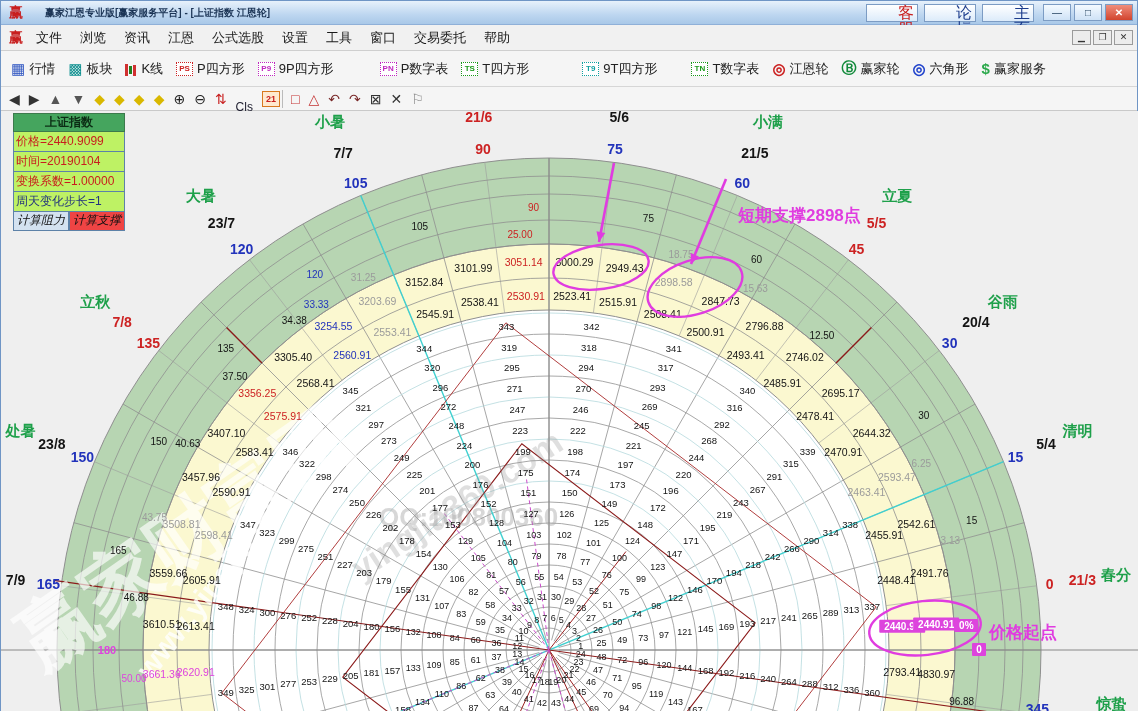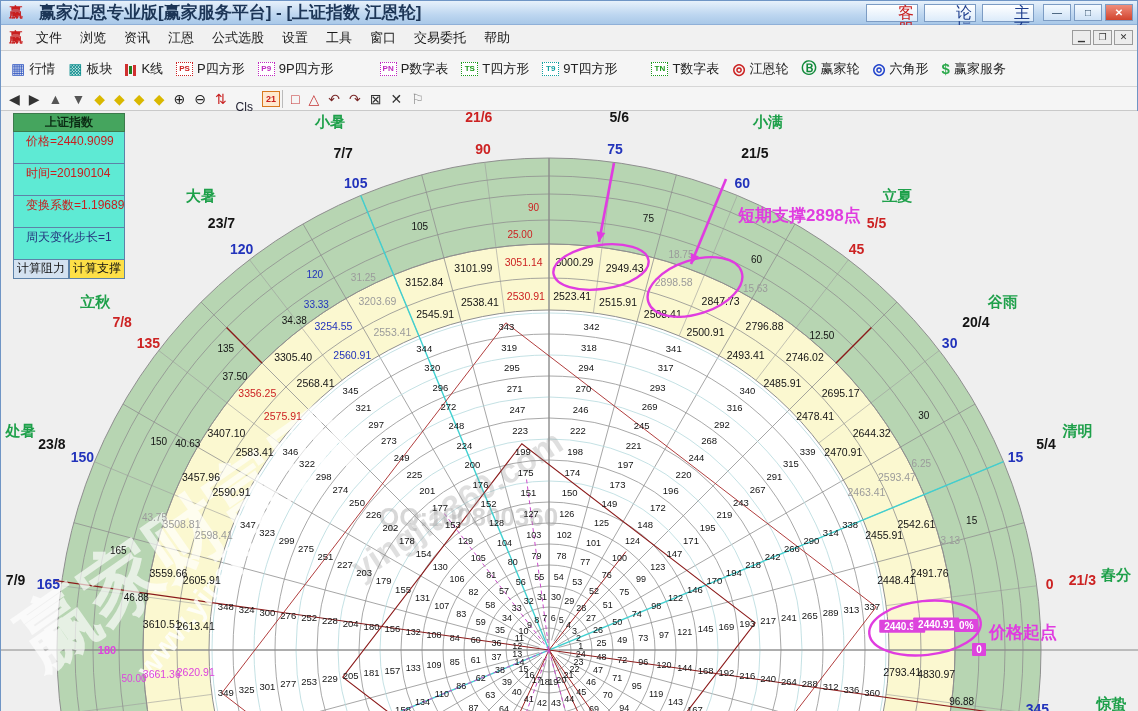--- a/index.html
+++ b/index.html
@@ -5,21 +5,21 @@
   * { margin:0; padding:0; box-sizing:border-box; }
   html,body { width:1138px; height:711px; overflow:hidden;
     font-family:"Liberation Sans", sans-serif; background:#efefef; }
   #app { position:relative; width:1138px; height:711px; border:1px solid #6f95c5; }
 
   
   #titlebar { position:absolute; top:0; left:0; right:0; height:24px;
     background:linear-gradient(#e7f1fb,#bdd6f0 60%,#a9c8e8);
     border-bottom:1px solid #8fb0d8; display:flex; align-items:center; padding:0 4px; }
   .logo { color:#c81e1e; font-weight:bold; font-size:14px; padding:0 4px; }
-  #title-text { font-size:17px; font-weight:bold; color:#1c3556; margin-left:12px; flex:0 1 auto; }
+  #title-text { font-size:10px; font-weight:bold; color:#1c3556; margin-left:18px; flex:0 1 auto; }
   #titlebar-spacer { flex:1; }
   .tb-btn { width:52px; height:18px; margin-right:6px; background:linear-gradient(#ffffff,#dcebfa);
     border:1px solid #7c9cc4; font-size:16px; text-align:center; line-height:16px; color:#1c3c8c;padding-left:28px; }
   .tb-btn.red { color:#c81e1e; }
   .winctl { width:28px; height:17px; margin-left:3px; border:1px solid #7c9cc4;
     background:linear-gradient(#f4faff,#cfe2f6); font-size:10px; line-height:15px;
     text-align:center; color:#23405e; }
   .winctl.close { background:linear-gradient(#ef8d7c,#d2442e); color:#fff; font-weight:bold; }
 
   
@@ -49,27 +49,27 @@
   .cls-txt { font-size:12px; color:#223;margin-top:16px; }
 
   
   #wheel-area { position:absolute; top:110px; left:0; width:1138px; height:601px; background:#efefef; }
   #wheel-svg { display:block; }
 
   
   #panel { position:absolute; top:112px; left:12px; width:112px; z-index:10; font-size:12px; }
   #panel-header { background:#45a55e; border:1px solid #3c7a4c; color:#0b2c14; font-weight:bold;
     text-align:center; height:19px; line-height:17px; }
-  .panel-row { background:#5eead4; border:1px solid #5d82a8; border-top:none; color:#c81e1e;
-    height:32px; line-height:18px; padding-left:12px; white-space:nowrap; overflow:hidden; }
+  .panel-row { background:#bef264; border:1px solid #5d82a8; border-top:none; color:#c81e1e;
+    height:20px; line-height:18px; padding-left:2px; white-space:nowrap; overflow:hidden; }
   .panel-row.alt { color:#24357d; }
-  #panel-btns { display:flex; }
+  #panel-btns { display:flex;font-style:italic; }
   .panel-btn { flex:1; height:19px; font-size:12px; text-align:center; line-height:17px;
     border:1px solid #5d82a8; border-top:none; background:#d4e2f0; color:#111; }
-  .panel-btn.green { background:#fde047; }
+  .panel-btn.green { background:#ef4444; }
 </style>
 </head>
 <body>
 
 <div id="app">
 
   <div id="titlebar">
     <span class="logo">赢</span>
     <span id="title-text">赢家江恩专业版[赢家服务平台] - [上证指数 江恩轮]</span>
     <span id="titlebar-spacer"></span>
@@ -118,21 +118,21 @@
       </div>
       <div class="tool-item">
         <span class="chip" style="color: rgb(192, 40, 192); border: 1px dotted rgb(192, 40, 192); margin-left: 33px;">PN</span>
         <span>P数字表</span>
       </div>
       <div class="tool-item">
         <span class="chip" style="color: rgb(26, 154, 26); border: 1px dotted rgb(26, 154, 26);">TS</span>
         <span>T四方形</span>
       </div>
       <div class="tool-item">
-        <span class="chip" style="color: rgb(15, 160, 160); border: 1px dotted rgb(15, 160, 160);">T9</span>
+        <span class="chip" style="color: rgb(15, 160, 160); border: 1px dotted rgb(15, 160, 160); margin-left: 40px;">T9</span>
         <span>9T四方形</span>
       </div>
       <div class="tool-item">
         <span class="chip" style="color: rgb(26, 154, 26); border: 1px dotted rgb(26, 154, 26); margin-left: 21px;">TN</span>
         <span>T数字表</span>
       </div>
       <div class="tool-item">
         <span class="tool-glyph" style="color: rgb(204, 34, 34); font-weight: bold;">◎</span>
         <span>江恩轮</span>
       </div>
@@ -650,21 +650,21 @@
         <polygon points="690,153 689.6464466094068,142.03984489160854 697.9685494956792,145.46659313889717" fill="#e03ce0"></polygon>
         <text x="737" y="110" font-size="17" fill="#e03ce0" text-anchor="start" font-family="&quot;Liberation Sans&quot;,sans-serif" font-weight="bold">短期支撑2898点</text>
         <text x="988" y="527" font-size="17" fill="#e03ce0" text-anchor="start" font-family="&quot;Liberation Sans&quot;,sans-serif" font-weight="bold">价格起点</text>
       </svg>
   </div>
 
   <div id="panel">
     <div id="panel-header">上证指数</div>
     <div class="panel-row">价格=2440.9099</div>
     <div class="panel-row">时间=20190104</div>
-    <div class="panel-row">变换系数=1.19689</div>
+    <div class="panel-row">变换系数=1.00000</div>
     <div class="panel-row alt">周天变化步长=1</div>
     <div id="panel-btns">
       <div class="panel-btn">计算阻力</div>
       <div class="panel-btn green">计算支撑</div>
     </div>
   </div>
 
 </div>
 
 </body></html>

